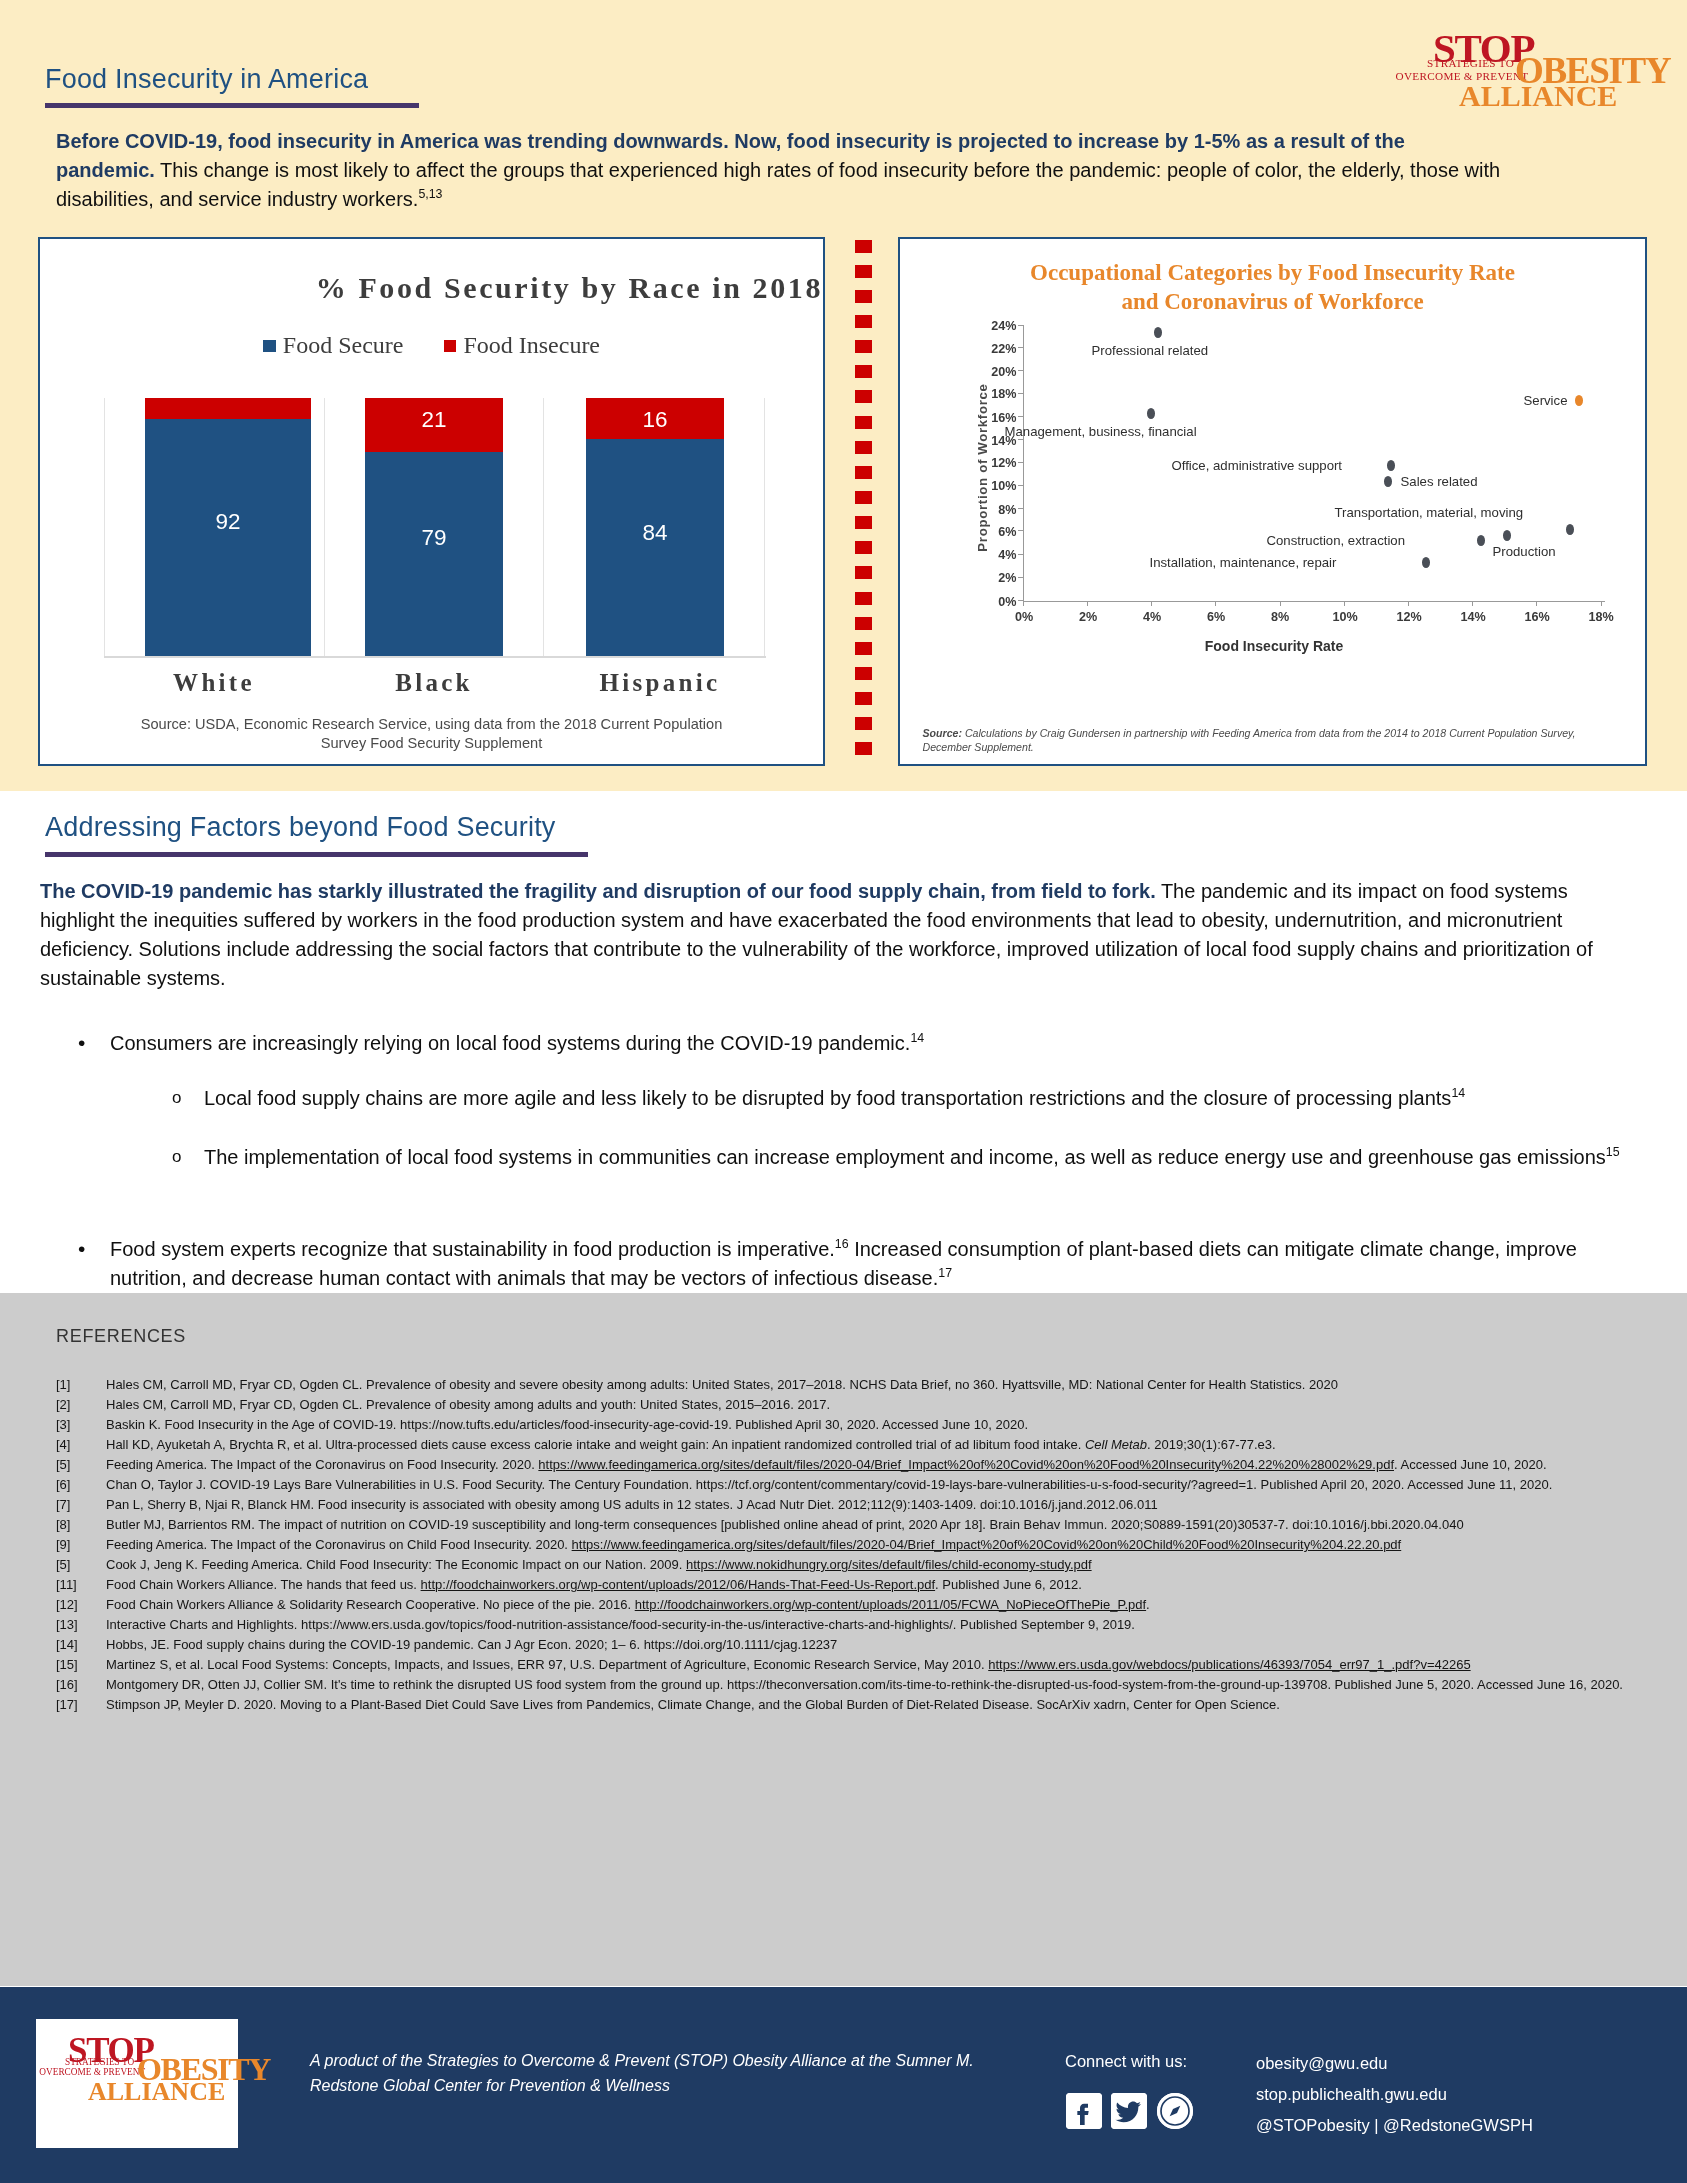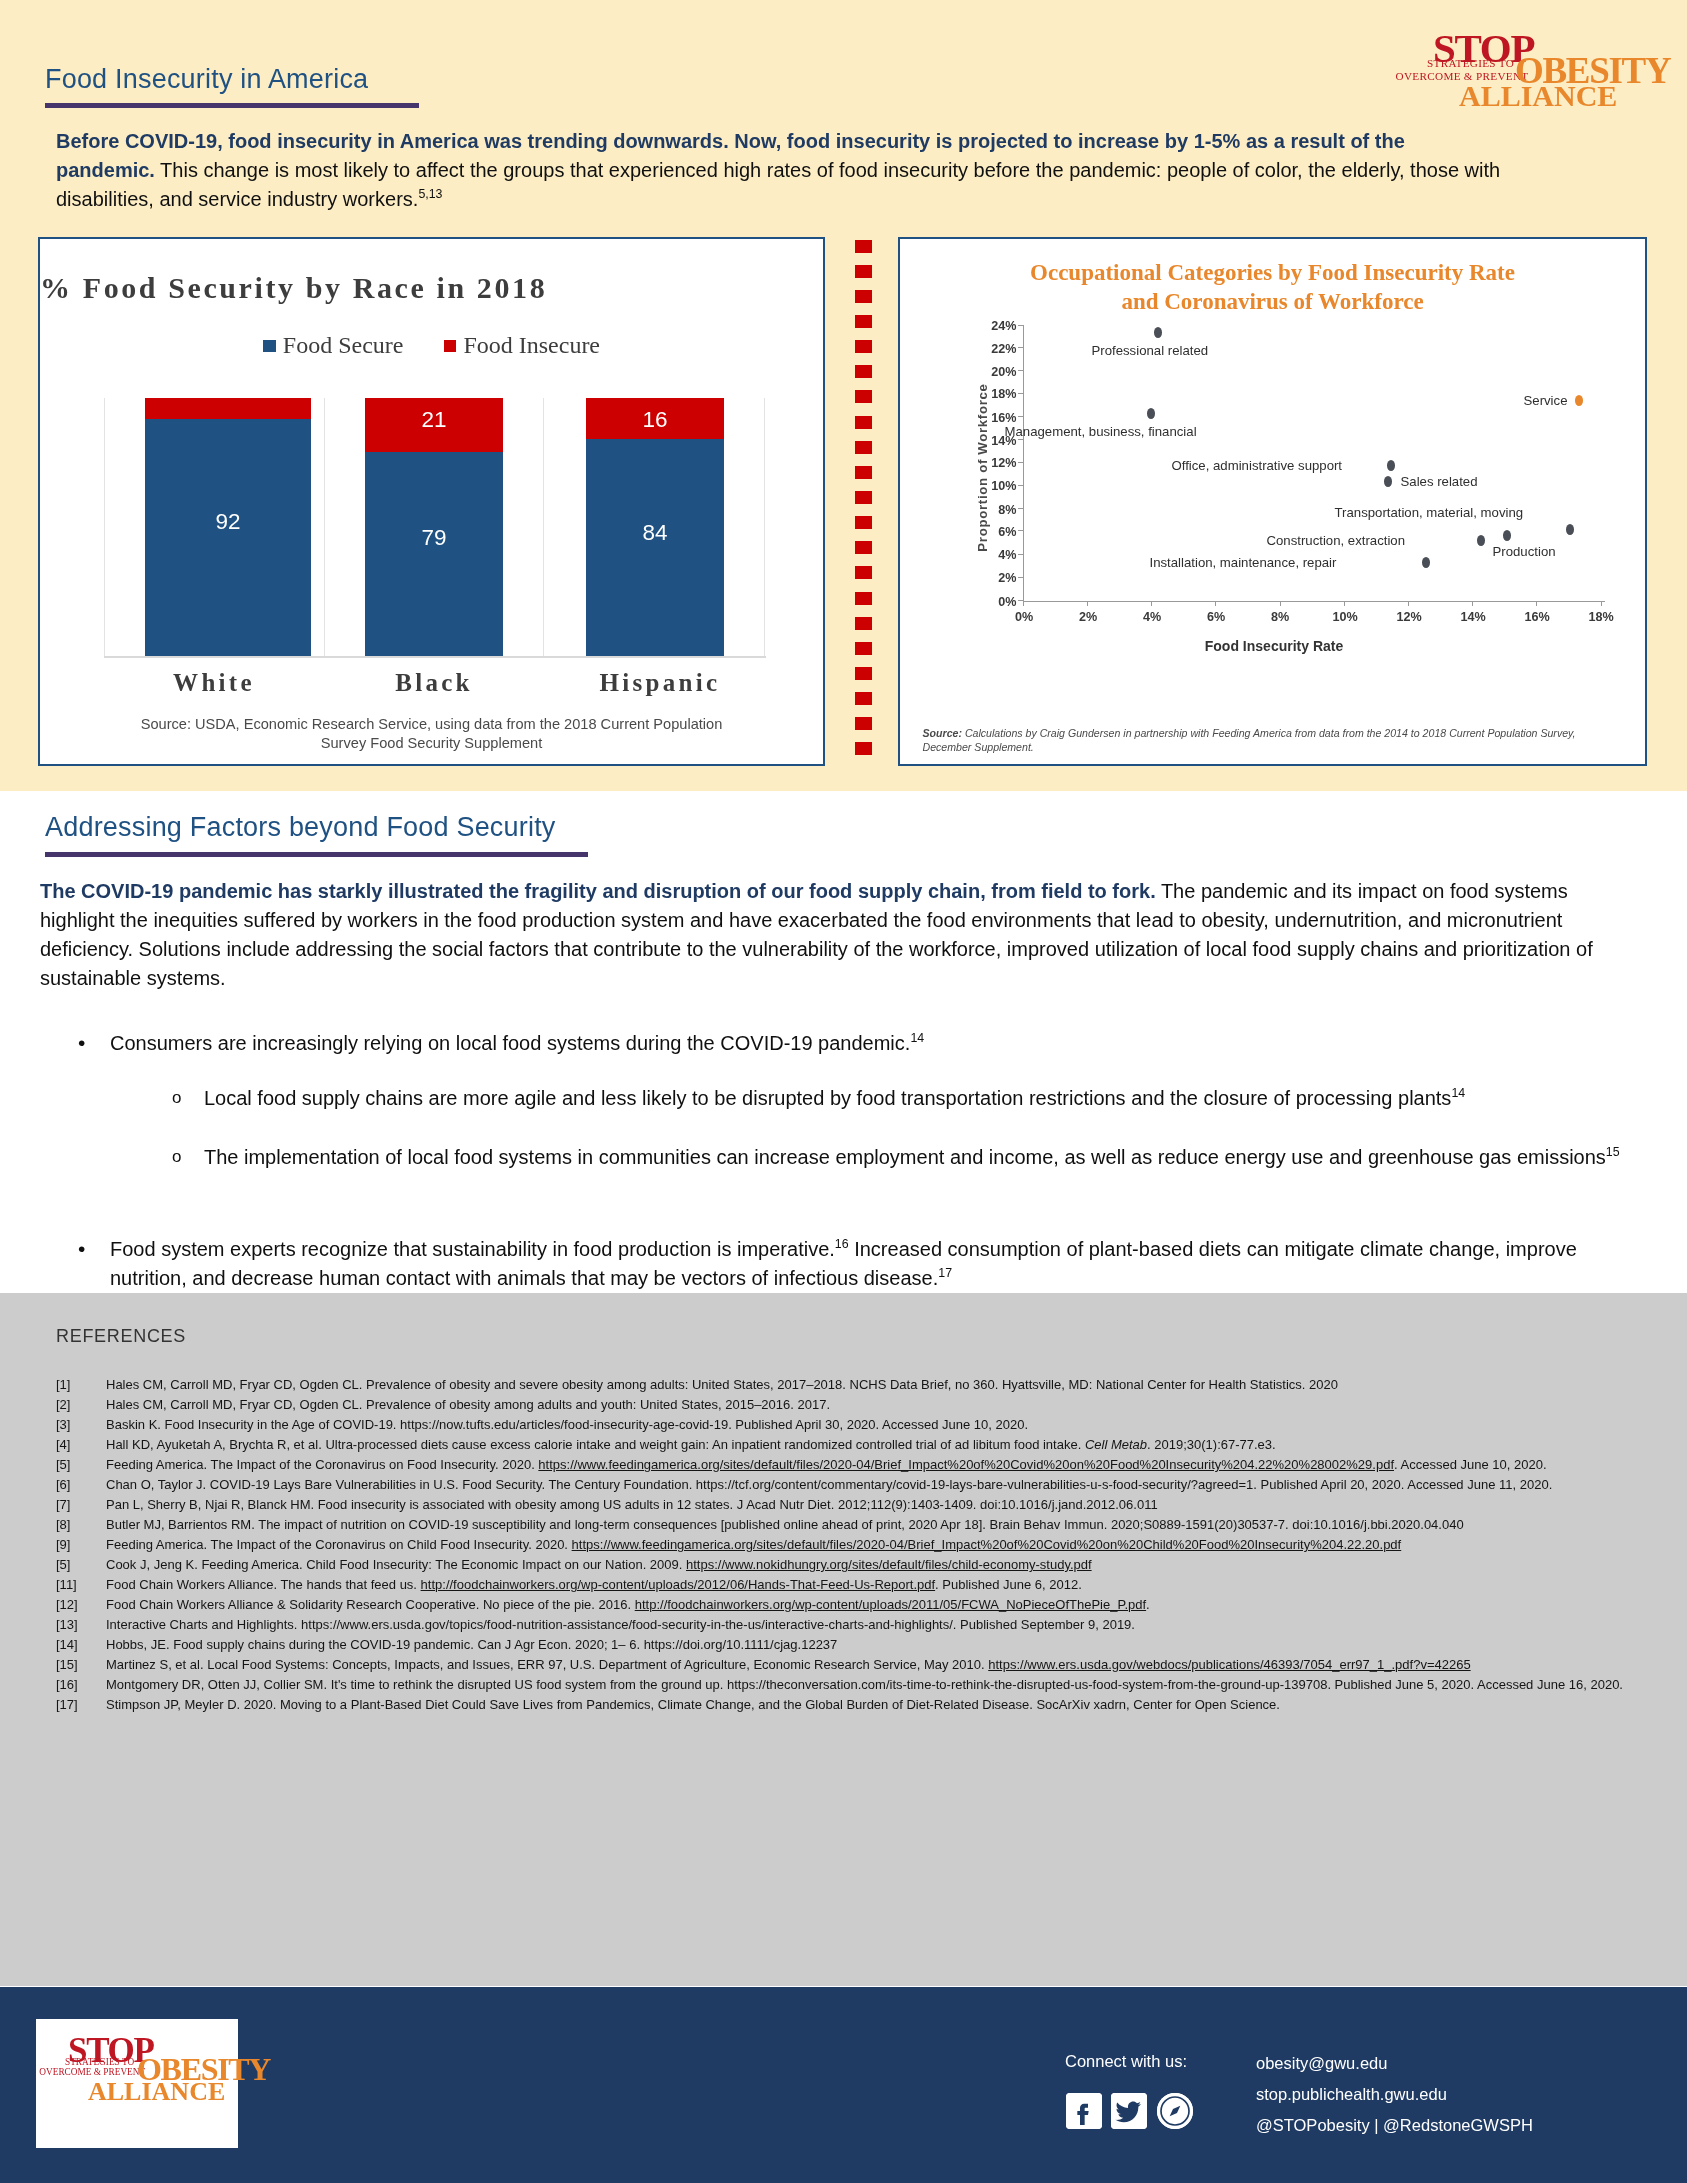--- a/index.html
+++ b/index.html
@@ -80,21 +80,21 @@
   .panel{
     position:absolute;background:#FFFFFF;
     border:2.6px solid #1F5182;
     box-sizing:border-box;
   }
   .panel-left{left:38px;top:237px;width:787px;height:529px;}
   .panel-right{left:898px;top:237px;width:749px;height:529px;}
 
   
   .bc-title{
-    position:absolute;left:0;right:0;top:32px;text-align:left;
+    position:absolute;left:0;right:0;top:32px;text-align:right;
     font-family:"Liberation Serif", serif;font-weight:bold;
     font-size:30px;color:#3D3D3D;letter-spacing:2.6px;
   }
   .bc-legend{
     position:absolute;left:0;right:0;top:93px;text-align:center;
     font-family:"Liberation Serif", serif;font-size:24px;color:#3D3D3D;
   }
   .bc-legend .sw{display:inline-block;width:12.6px;height:12.6px;margin-right:7.3px;vertical-align:0.7px;}
   .bc-legend .item{margin:0 17px;}
   .bc-plot{position:absolute;left:64px;top:159px;width:662px;height:258px;}
@@ -454,20 +454,21 @@
 
   <div class="footer">
     <div class="f-logo">
       <div class="tag1">STRATEGIES TO</div>
       <div class="tag2">OVERCOME &amp; PREVENT</div>
       <div class="stop">STOP</div>
       <div class="obesity">OBESITY</div>
       <div class="alliance">ALLIANCE</div>
     </div>
 
+    <div class="f-tag">A product of the Strategies to Overcome &amp; Prevent (STOP) Obesity Alliance at the Sumner M. Redstone Global Center for Prevention &amp; Wellness</div>
 
     <div class="f-connect">Connect with us:</div>
 
     <div class="f-lines">
       <div>obesity@gwu.edu</div>
       <div>stop.publichealth.gwu.edu</div>
       <div>@STOPobesity | @RedstoneGWSPH</div>
     </div>
 
     <div class="f-social">

